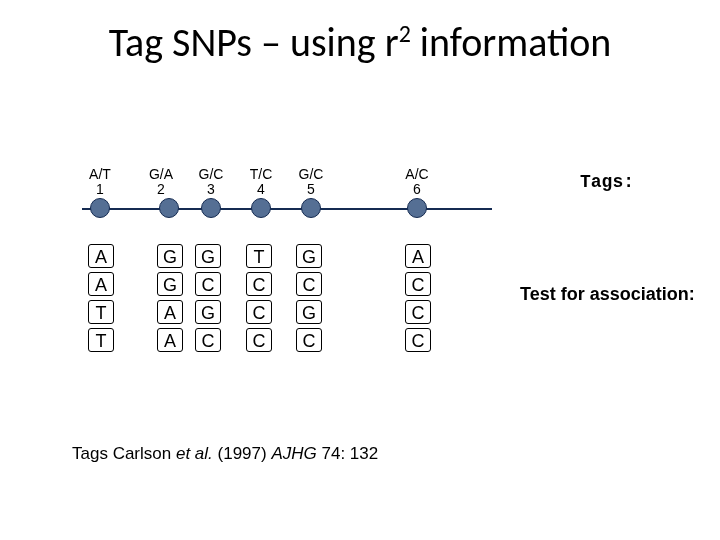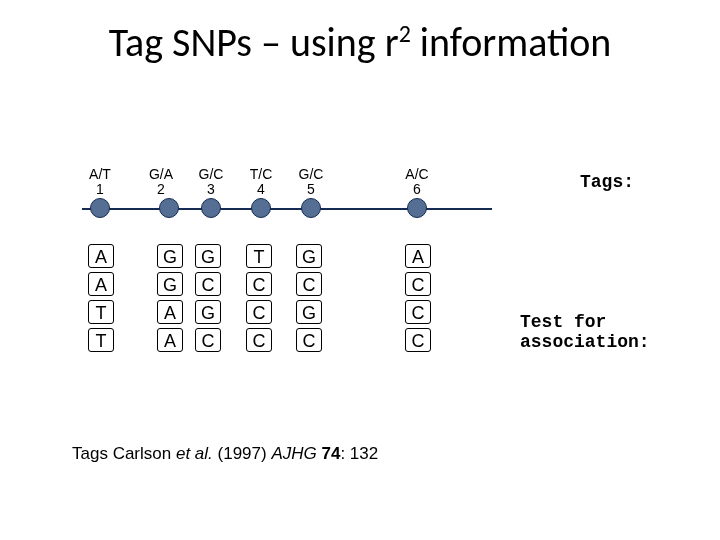--- a/index.html
+++ b/index.html
@@ -70,23 +70,23 @@
   .tags-heading {
     position: absolute;
     top: 172px;
     left: 580px;
     font-family: Liberation Mono, monospace;
     font-weight: 700;
     font-size: 18px;
   }
   .test-heading {
     position: absolute;
-    top: 312px;
+    top: 284px;
     left: 520px;
-    font-family: Liberation Mono, monospace;
+    font-family: Liberation Sans, sans-serif;
     font-weight: 700;
     font-size: 18px;
   }
   .cell {
     position: absolute;
     width: 26px;
     height: 24px;
     border: 1.2px solid #000;
     border-radius: 3px;
     font-family: Arial, sans-serif;
@@ -97,21 +97,21 @@
     background: #fff;
   }
   .citation {
     position: absolute;
     left: 72px;
     bottom: 76px;
     font-family: Arial, sans-serif;
     font-size: 17px;
   }
   .citation .ital { font-style: italic; margin-top: 40px; }
-  .citation .bold { font-weight: 700; }
+  .citation .bold { font-weight: 400; }
 </style>
 </head>
 <body>
 
 <div class="slide">
 
   <div class="title">
     <span>Tag SNPs – using r</span><sup>2</sup><span> information</span>
   </div>
 

